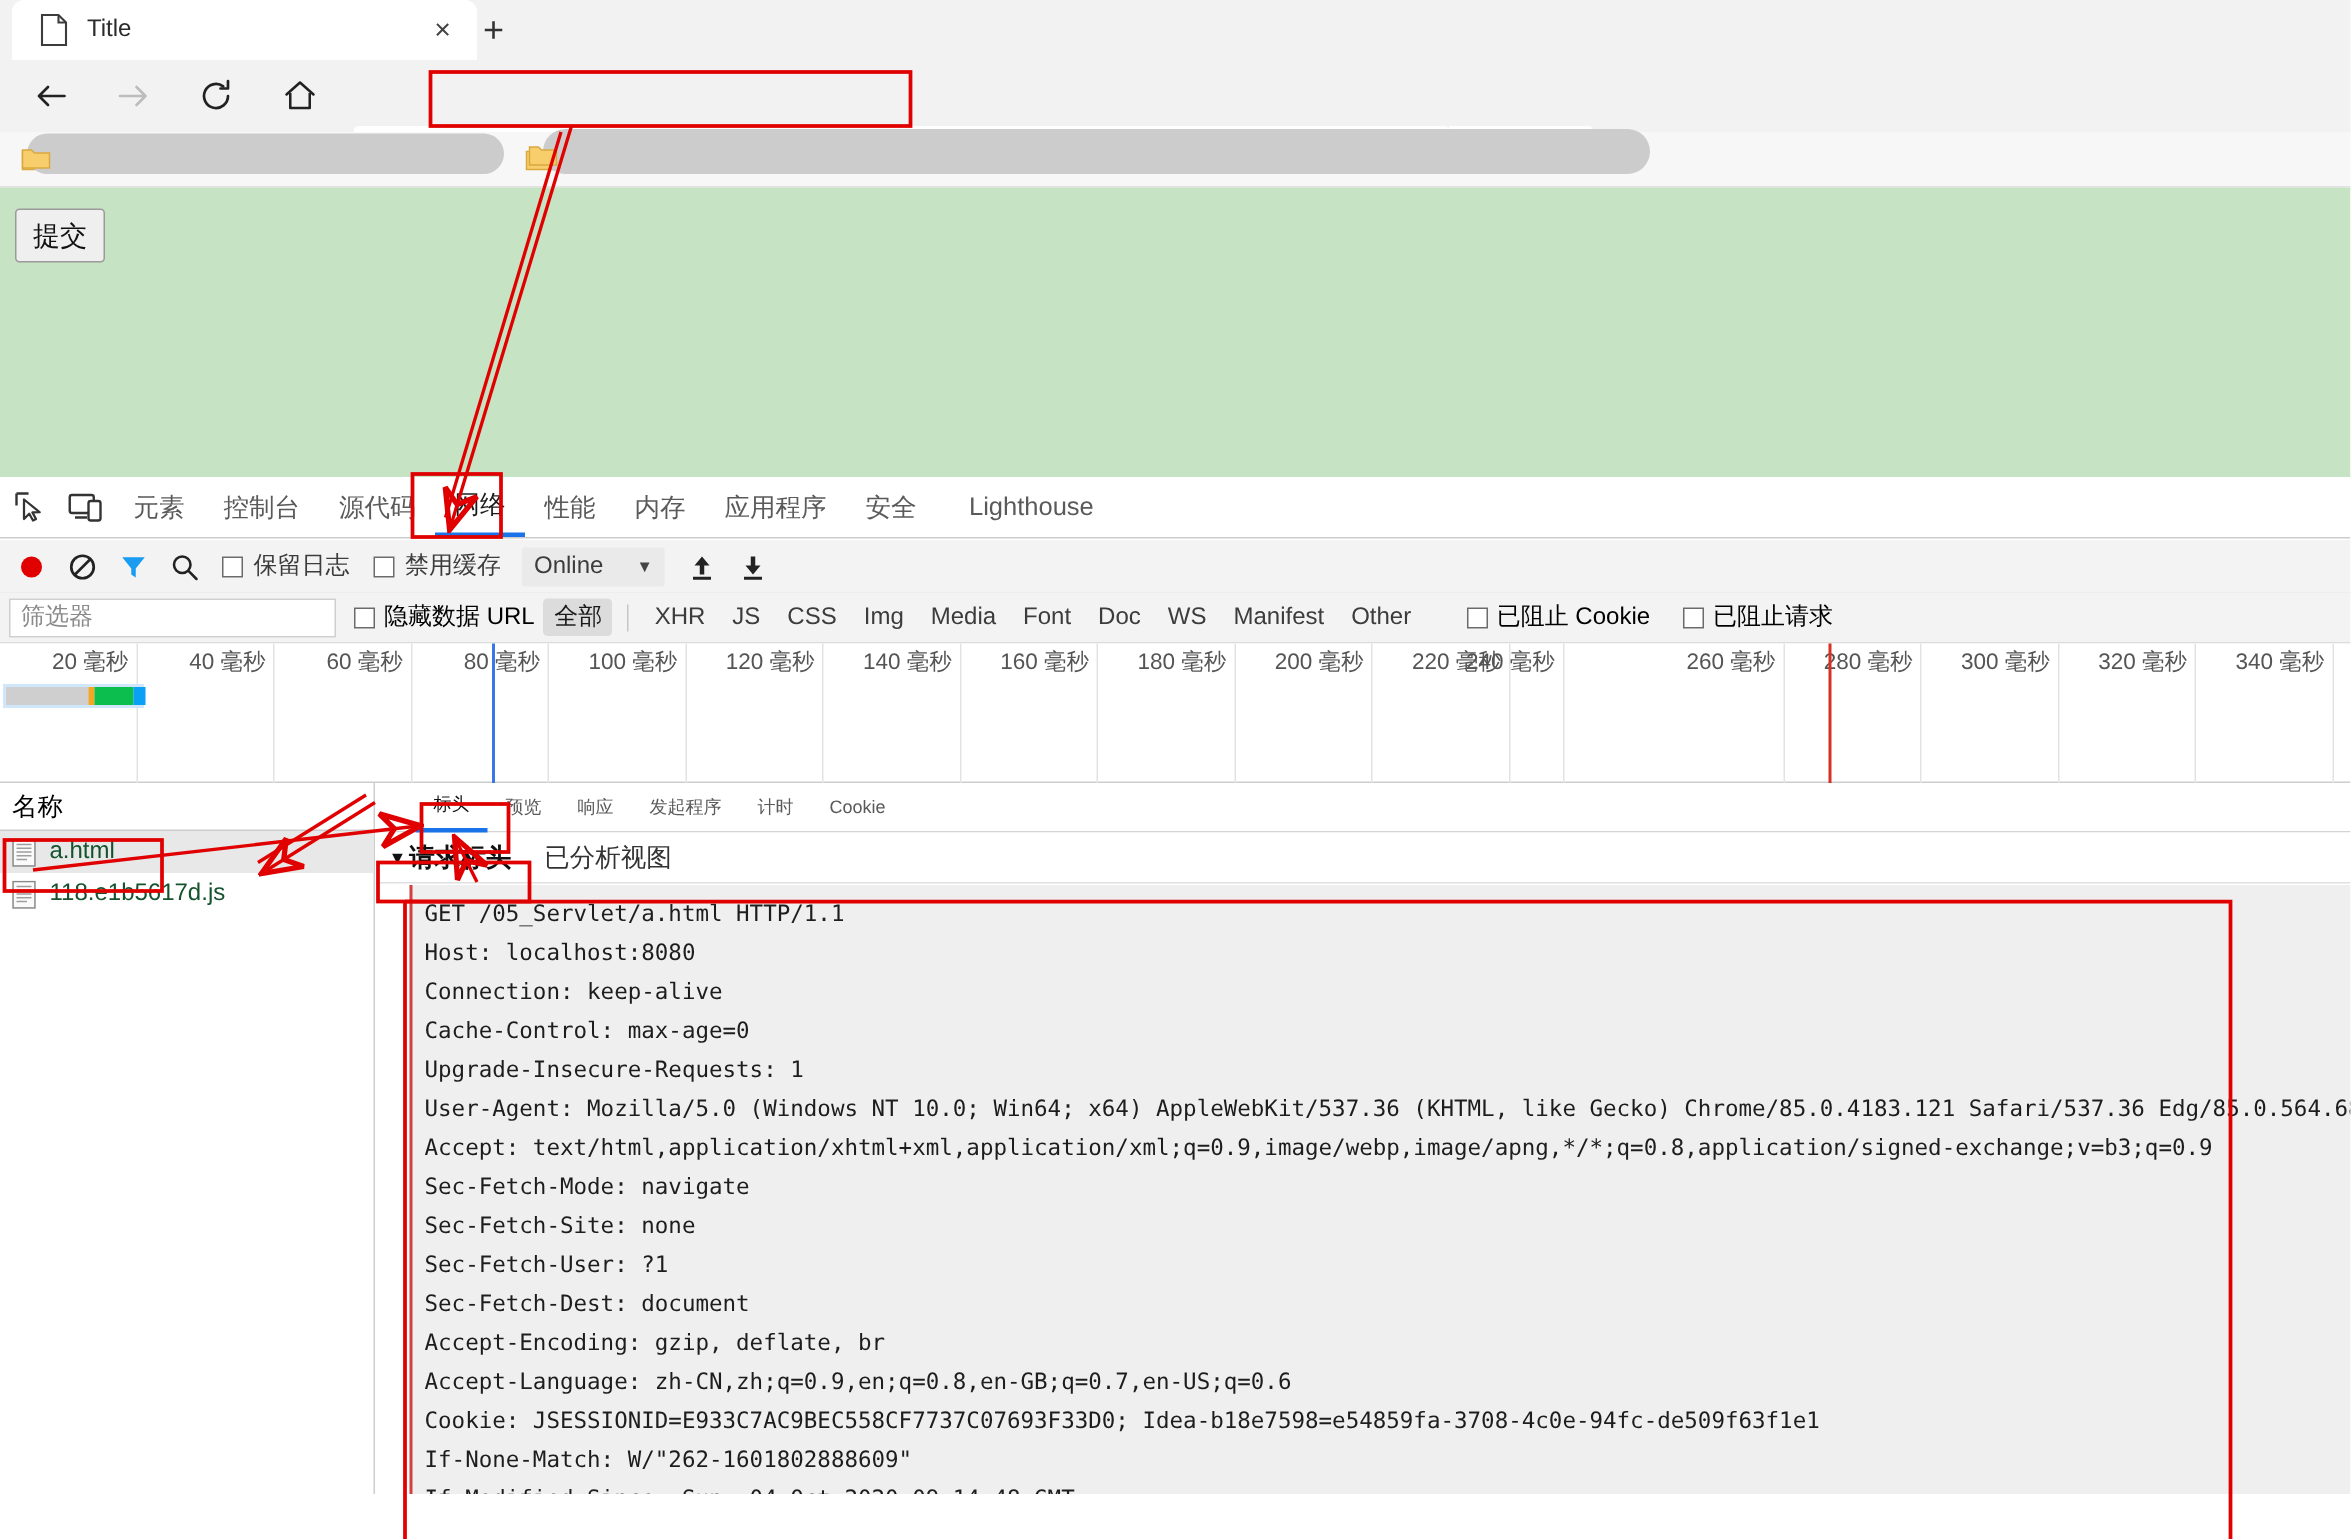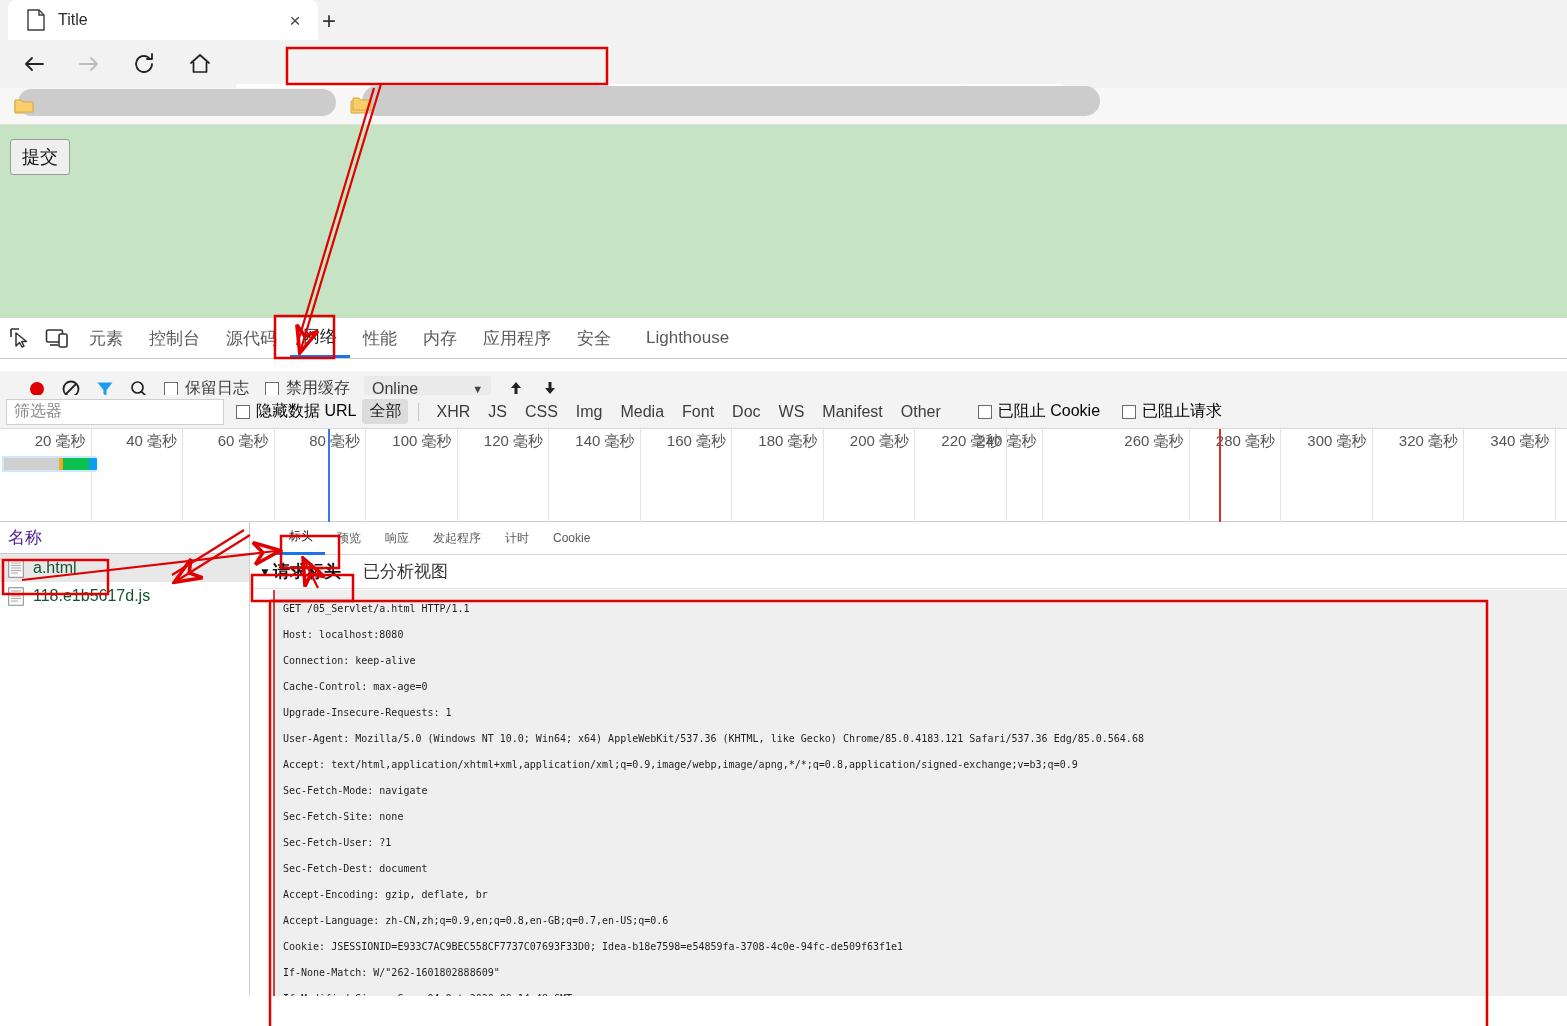--- a/index.html
+++ b/index.html
@@ -58,28 +58,28 @@
 
   
   .devtools { position: absolute; left: 0; top: 318px; width: 1567px; height: 708px; background: #ffffff; }
 
   .dt-tabbar { position: absolute; left: 0; top: 0; width: 1567px; height: 41px; background: #ffffff;
                border-bottom: 1px solid #cdcdcd; display: flex; align-items: center; }
   .dt-icbtn { width: 38px; height: 40px; display: flex; align-items: center; justify-content: center; }
   .dt-tab { height: 40px; display: flex; align-items: center; padding: 0 13px; font-size: 17px; color: #5a5a5a; white-space: nowrap; }
   .dt-tab.sel { color: #1a1a1a; border-bottom: 3px solid #1a73e8; }
 
-  .dt-toolbar { position: absolute; left: 0; top: 53px; width: 1567px; height: 36px; background: #f3f3f3;
-                border-bottom: 1px solid #dcdcdc; display: flex; align-items: center; padding-left: 20px; }
+  .dt-toolbar { position: absolute; left: 0; top: 42px; width: 1567px; height: 36px; background: #f3f3f3;
+                border-bottom: 1px solid #dcdcdc; display: flex; align-items: center; padding-left: 4px; }
   .tb-ic { width: 34px; height: 34px; display: flex; align-items: center; justify-content: center; }
   .tb-check { display: flex; align-items: center; margin-left: 8px; }
   .cb { width: 14px; height: 14px; border: 1px solid #6b6b6b; background: #fff; display: inline-block; flex: 0 0 auto; }
   .tb-lab { font-size: 16px; color: #3c3c3c; margin-left: 7px; white-space: nowrap; }
   .tb-select { margin-left: 14px; height: 26px; background: #eaeaea; border-radius: 2px; display: flex; align-items: center;
-               padding: 0 8px; font-size: 16px; color: #3c3c3c; gap: 32px; }
+               padding: 0 8px; font-size: 16px; color: #3c3c3c; }
   .tb-caret { margin-left: 22px; font-size: 11px; color: #444; }
 
   .dt-filterbar { position: absolute; left: 0; top: 77px; width: 1567px; height: 34px; background: #f3f3f3;
                   border-bottom: 1px solid #dcdcdc; display: flex; align-items: center; }
   .filter-input { width: 218px; height: 26px; margin-left: 6px; background: #fff; border: 1px solid #cfcfcf;
                   display: flex; align-items: center; padding-left: 7px; font-size: 16px; color: #8a8a8a; }
   .fb-check { display: flex; align-items: center; margin-left: 9px; }
   .fb-lab { font-size: 16px; color: #000000; margin-left: 6px; white-space: nowrap; }
   .fb-sep { width: 1px; height: 18px; background: #c6c6c6; margin: 0 8px; }
   .fb-type { font-size: 16px; color: #3c3c3c; padding: 2px 7px; margin: 0 2px; white-space: nowrap; border-radius: 3px; }
@@ -88,36 +88,36 @@
   .dt-overview { position: absolute; left: 0; top: 111px; width: 1567px; height: 93px; background: #fff; border-bottom: 1px solid #cdcdcd; }
   .ov-ruler { position: absolute; left: 0; top: 0; width: 1567px; height: 93px; }
   .ov-cell { position: absolute; top: 0; height: 93px; border-right: 1px solid #e3e3e3; }
   .ov-lab { position: absolute; top: 3px; right: 5px; font-size: 15px; color: #555; white-space: nowrap; }
   .ov-bar { position: absolute; left: 2px; top: 27px; width: 94px; height: 16px; background: #cfe6fb; }
   .ov-seg { position: absolute; top: 2px; height: 12px; }
   .ov-marker { position: absolute; top: 0; width: 2px; height: 93px; }
 
   .dt-split-left { position: absolute; left: 0; top: 204px; width: 250px; height: 474px; background: #fff; border-right: 1px solid #cdcdcd; }
   .lhead { height: 32px; border-bottom: 1px solid #cdcdcd; display: flex; align-items: center; padding-left: 8px;
-           font-size: 17px; color: #4c1d95; }
+           font-size: 17px; color: #000000; }
   .lrow { height: 28px; display: flex; align-items: center; padding-left: 8px; font-size: 16px; color: #14532d; }
   .lrow.sel { background: #e8e8e8; }
   .doc-ic { width: 16px; height: 19px; margin-right: 9px; flex: 0 0 auto; }
 
   .dt-detail { position: absolute; left: 251px; top: 204px; width: 1316px; height: 474px; background: #fff; }
   .detail-tabs { height: 33px; border-bottom: 1px solid #d4d4d4; display: flex; align-items: center; padding-left: 26px; }
   .dtab { height: 33px; display: flex; align-items: center; padding: 0 12px; font-size: 12px; color: #5a5a5a; white-space: nowrap; }
   .dtab.sel { color: #111; border-bottom: 3px solid #1a73e8; }
   .sect-bar { height: 34px; display: flex; align-items: center; padding-left: 8px; border-bottom: 1px solid #e0e0e0; background: #fff; }
   .sect-title { font-size: 17px; color: #111; font-weight: bold; display: flex; align-items: center; }
   .tri { font-size: 12px; margin-right: 2px; }
   .sect-alt { font-size: 17px; color: #333; margin-left: 22px; }
   .hdr-body { position: absolute; left: 22px; top: 68px; right: 0; bottom: 0; background: #efefef;
               border-left: 2px solid #d34040; padding: 6px 0 0 8px; overflow: hidden; }
-  .hdr-line { font-family: "DejaVu Sans Mono", monospace; font-size: 10px; color: #1d1d1d;
+  .hdr-line { font-family: "DejaVu Sans Mono", monospace; font-size: 15px; color: #1d1d1d;
               line-height: 26px; white-space: nowrap; }
 
   
   .anno { position: absolute; left: 0; top: 0; width: 1567px; height: 1026px; pointer-events: none; }
 </style>
 </head>
 <body>
 
 <div id="root">
 

